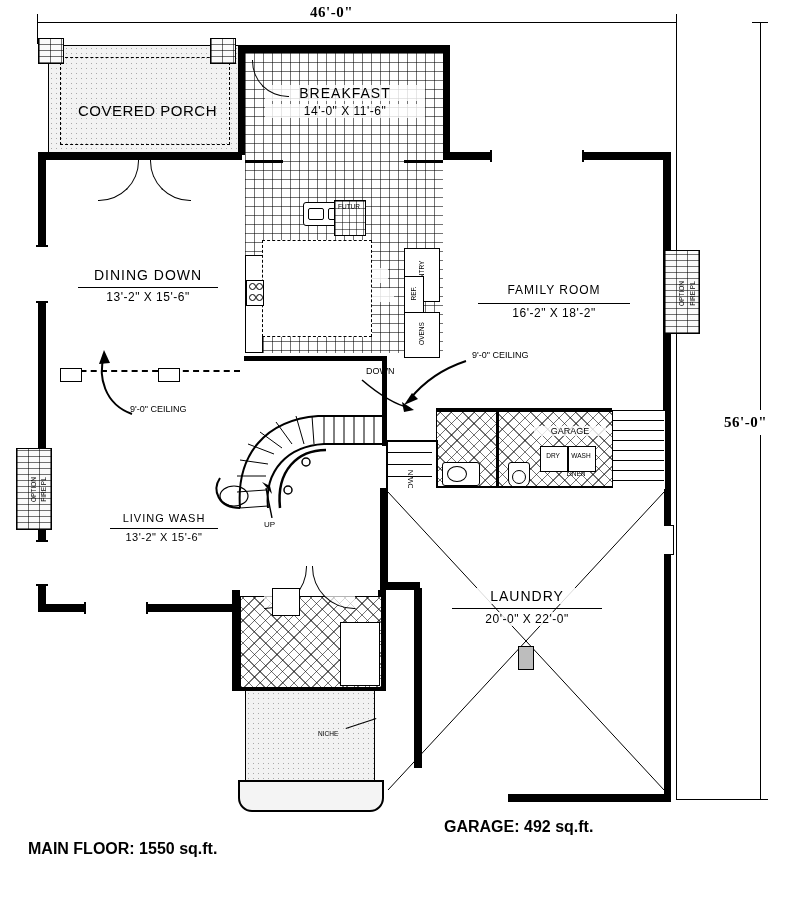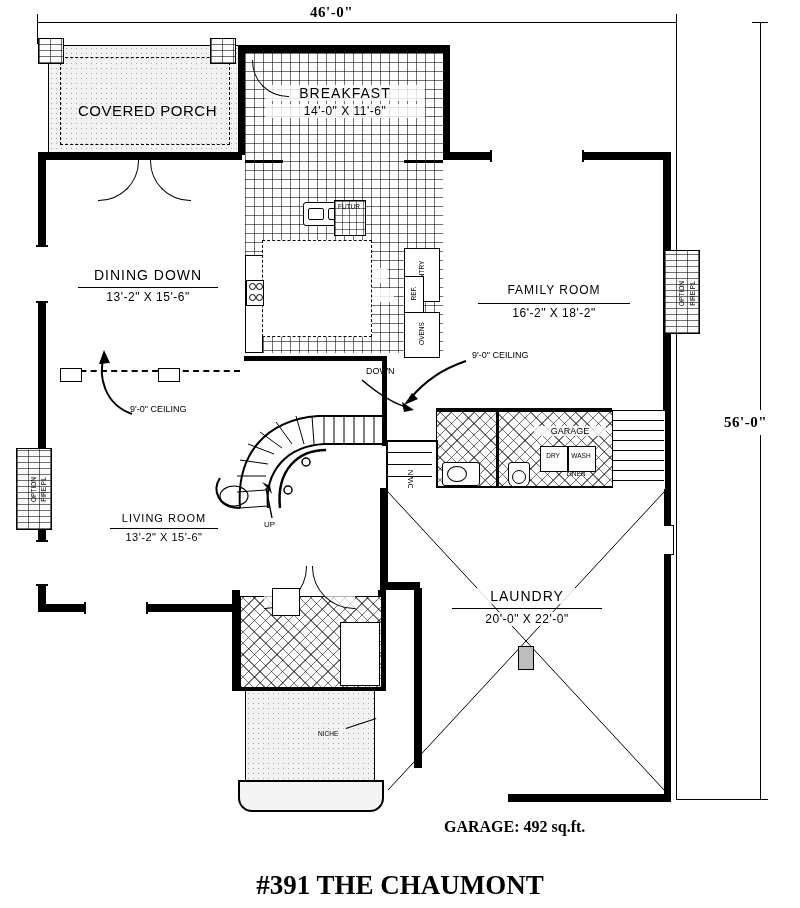--- a/index.html
+++ b/index.html
@@ -116,21 +116,21 @@
     color: #000;
     white-space: nowrap;
   }
   .vert {
     transform: rotate(-90deg);
     transform-origin: center center;
   }
 
   
   .footer-text {
-    font-family: Liberation Serif, serif;
+    font-family: Liberation Sans, sans-serif;
     font-weight: bold;
     font-size: 16px;
     color: #000;
     white-space: nowrap;
   }
   .title-text {
     font-family: "Liberation Serif", serif;
     font-weight: bold;
     font-size: 27px;
     color: #000;
@@ -241,21 +241,21 @@
   <div class="abs" style="left:60px; top:370px; width:180px; height:1px; border-top:2px dashed #000;"></div>
   <div class="abs" style="left:60px; top:368px; width:20px; height:12px; background:#fff; border:1px solid #000;"></div>
   <div class="abs" style="left:158px; top:368px; width:20px; height:12px; background:#fff; border:1px solid #000;"></div>
 
   <div class="abs" style="left:36px; top:245px; width:12px; height:54px; background:#fff; border-top:2px solid #000; border-bottom:2px solid #000;"></div>
   <div class="abs" style="left:36px; top:540px; width:12px; height:42px; background:#fff; border-top:2px solid #000; border-bottom:2px solid #000;"></div>
 
   <div class="abs" style="left:98px; top:160px; width:40px; height:40px; border-right:1px solid #000; border-bottom:1px solid #000; border-radius:0 0 40px 0;"></div>
   <div class="abs" style="left:150px; top:160px; width:40px; height:40px; border-left:1px solid #000; border-bottom:1px solid #000; border-radius:0 0 0 40px;"></div>
 
-  <div class="abs roomname" style="left:108px; top:512px; width:112px; font-size:11px;">LIVING ROOM</div>
+  <div class="abs roomname" style="left:108px; top:512px; width:112px; font-size:11px;">LIVING WASH</div>
   <div class="abs roomunderline" style="left:110px; top:528px; width:108px;"></div>
   <div class="abs roomdim" style="left:102px; top:531px; width:124px; font-size:11px;">13'-2" X 15'-6"</div>
 
   <div class="abs brick" style="left:16px; top:448px; width:34px; height:80px; border:1px solid #000;"></div>
   <div class="abs tinytext vert" style="left:8px; top:486px; width:50px;">OPTION</div>
   <div class="abs tinytext vert" style="left:18px; top:486px; width:50px;">FIRE PL</div>
 
   <div class="abs" style="left:84px; top:602px; width:60px; height:12px; background:#fff; border-left:2px solid #000; border-right:2px solid #000;"></div>
 
   <div class="abs roomname" style="left:480px; top:283px; width:148px; font-size:12px;">FAMILY ROOM</div>
@@ -364,16 +364,16 @@
   <div class="abs wall" style="left:380px; top:488px; width:8px; height:100px;"></div>
   <div class="abs wall" style="left:414px; top:588px; width:8px; height:180px;"></div>
   <div class="abs wall" style="left:380px; top:582px; width:40px; height:8px;"></div>
 
   <div class="abs diag" style="left:240px; top:596px; width:140px; height:90px; border:1px solid #000;"></div>
   <div class="abs" style="left:264px; top:566px; width:42px; height:42px; border-right:1px solid #000; border-bottom:1px solid #000; border-radius:0 0 42px 0; background:rgba(255,255,255,.7);"></div>
   <div class="abs" style="left:312px; top:566px; width:42px; height:42px; border-left:1px solid #000; border-bottom:1px solid #000; border-radius:0 0 0 42px; background:rgba(255,255,255,.7);"></div>
   <div class="abs" style="left:340px; top:622px; width:38px; height:62px; background:#fff; border:1px solid #000;"></div>
   <div class="abs" style="left:272px; top:588px; width:26px; height:26px; background:#fff; border:1.5px solid #000;"></div>
 
+  <div class="abs footer-text" style="left:28px; top:840px;">MAIN FLOOR: 1550 sq.ft.</div>
   <div class="abs footer-text" style="left:444px; top:818px;">GARAGE: 492 sq.ft.</div>
-  <div class="abs title-text" style="left:0; top:870px; width:800px;">#391 THE CHAUMONT</div>
 
 </div>
 
 </body></html>

